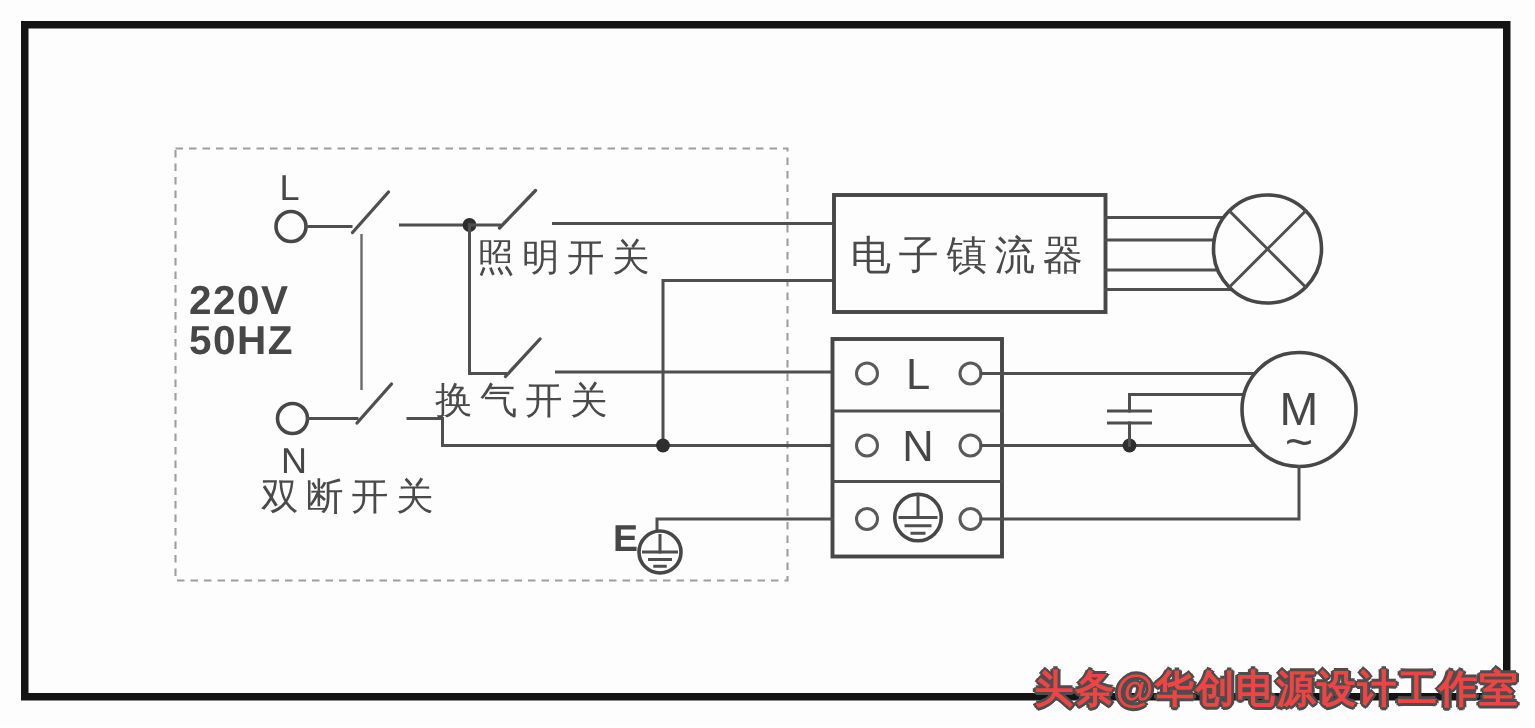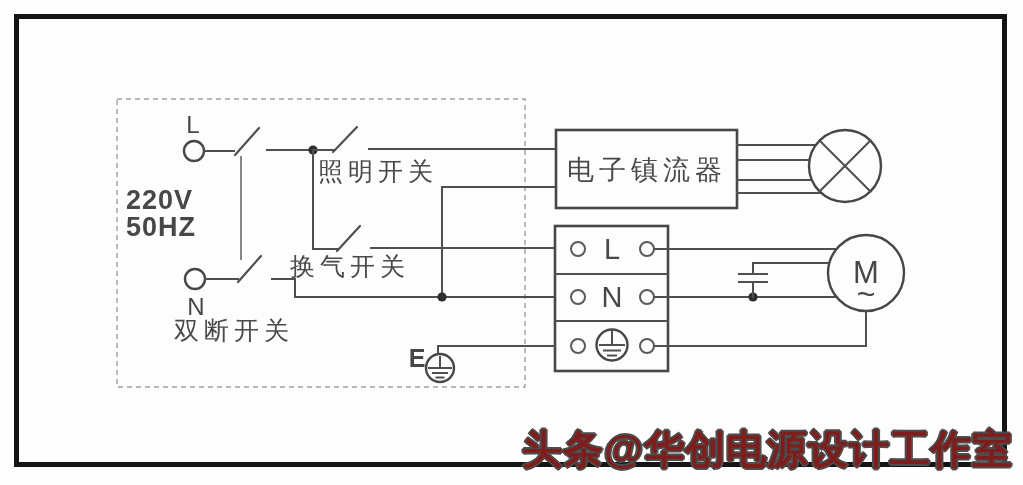--- a/index.html
+++ b/index.html
@@ -30,24 +30,24 @@
   .small-node { stroke: #5a5a5a; stroke-width: 2;   fill: #fdfdfd; }
   .dot        { fill: #2e2e2e; stroke: none; }
   .frame-rect { stroke: #141414; stroke-width: 5; fill: none; }
   .dash-rect  { stroke: #9e9e9e; stroke-width: 1.4; fill: none; stroke-dasharray: 5 4; }
   .lbl        { fill: #474747; }
   .lbl-cjk    { fill: #4a4a4a; letter-spacing: 5px; }
   #watermark {
     position: absolute;
     right: 10px;
     bottom: 8px;
-    font-size: 40px;
+    font-size: 26px;
     font-weight: bold;
     letter-spacing: 1px;
-    color: #7f1d1d;
+    color: #ef4444;
     text-shadow:
       -2px 0 0 #4d4d4d, 2px 0 0 #4d4d4d,
       0 -2px 0 #4d4d4d, 0 2px 0 #4d4d4d,
       -1px -1px 0 #4d4d4d, 1px 1px 0 #4d4d4d,
       1px -1px 0 #4d4d4d, -1px 1px 0 #4d4d4d;
     white-space: nowrap;
     margin-left: 40px;
   }
 </style>
 </head>

